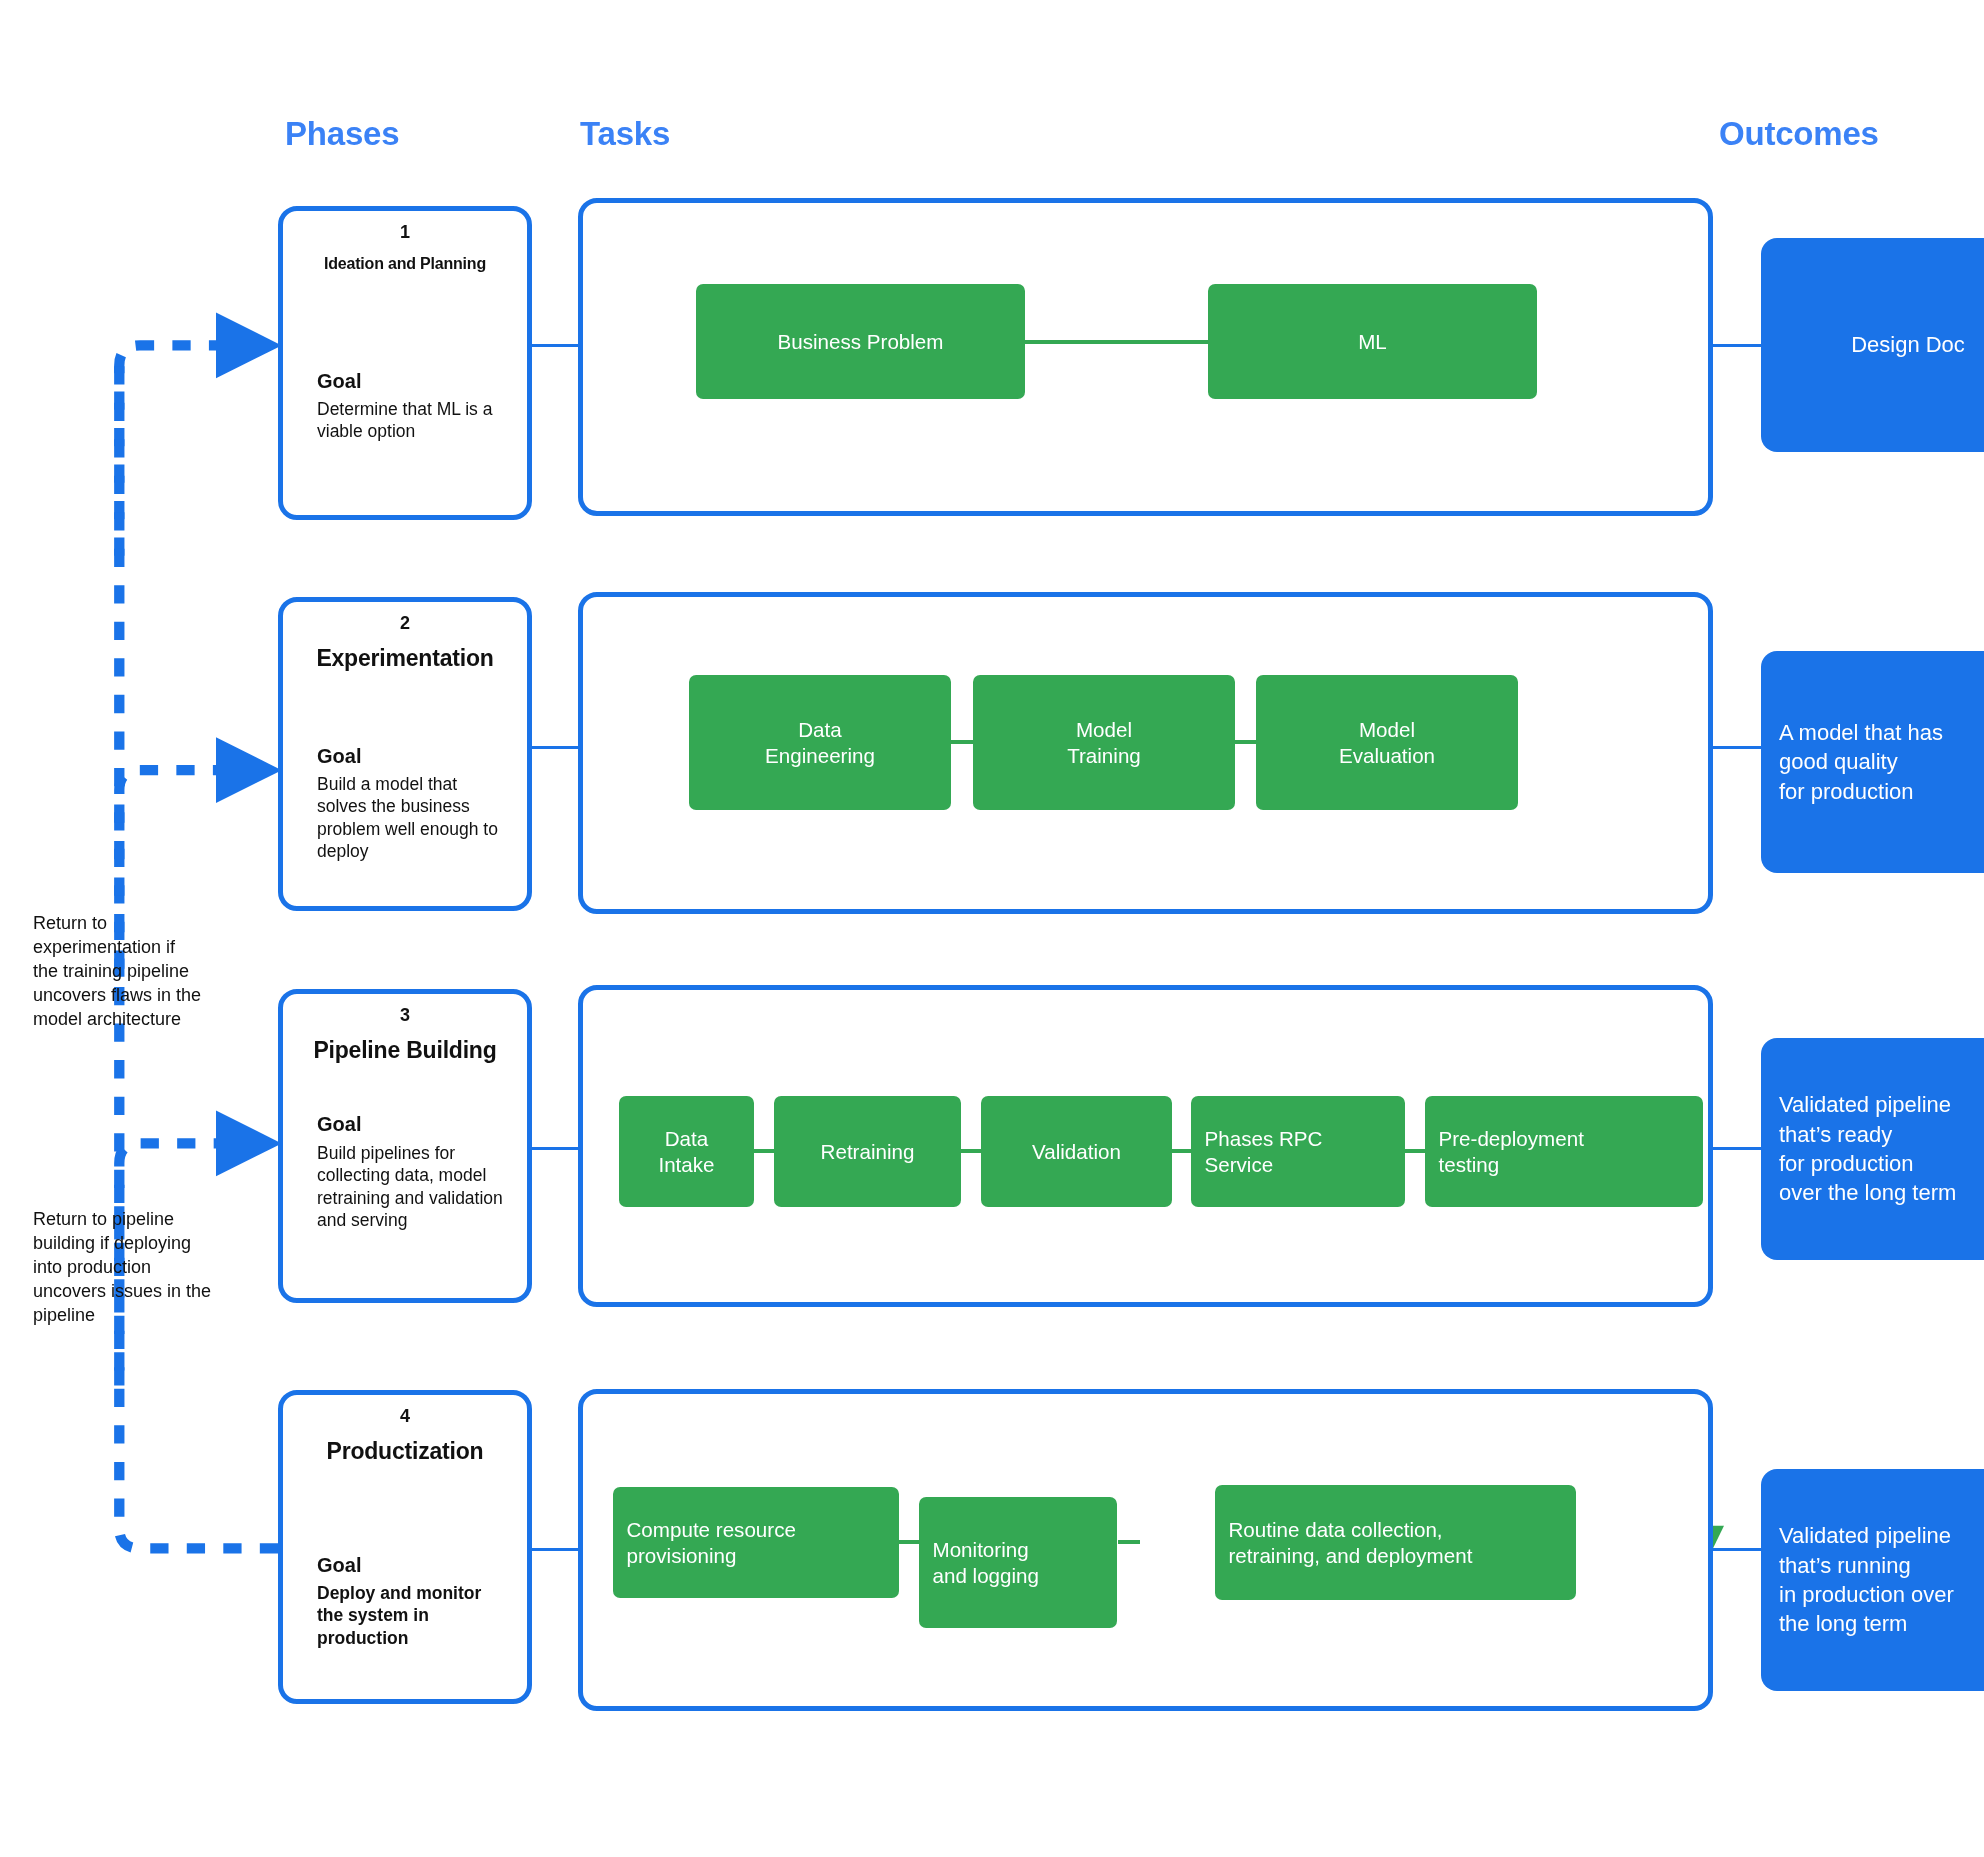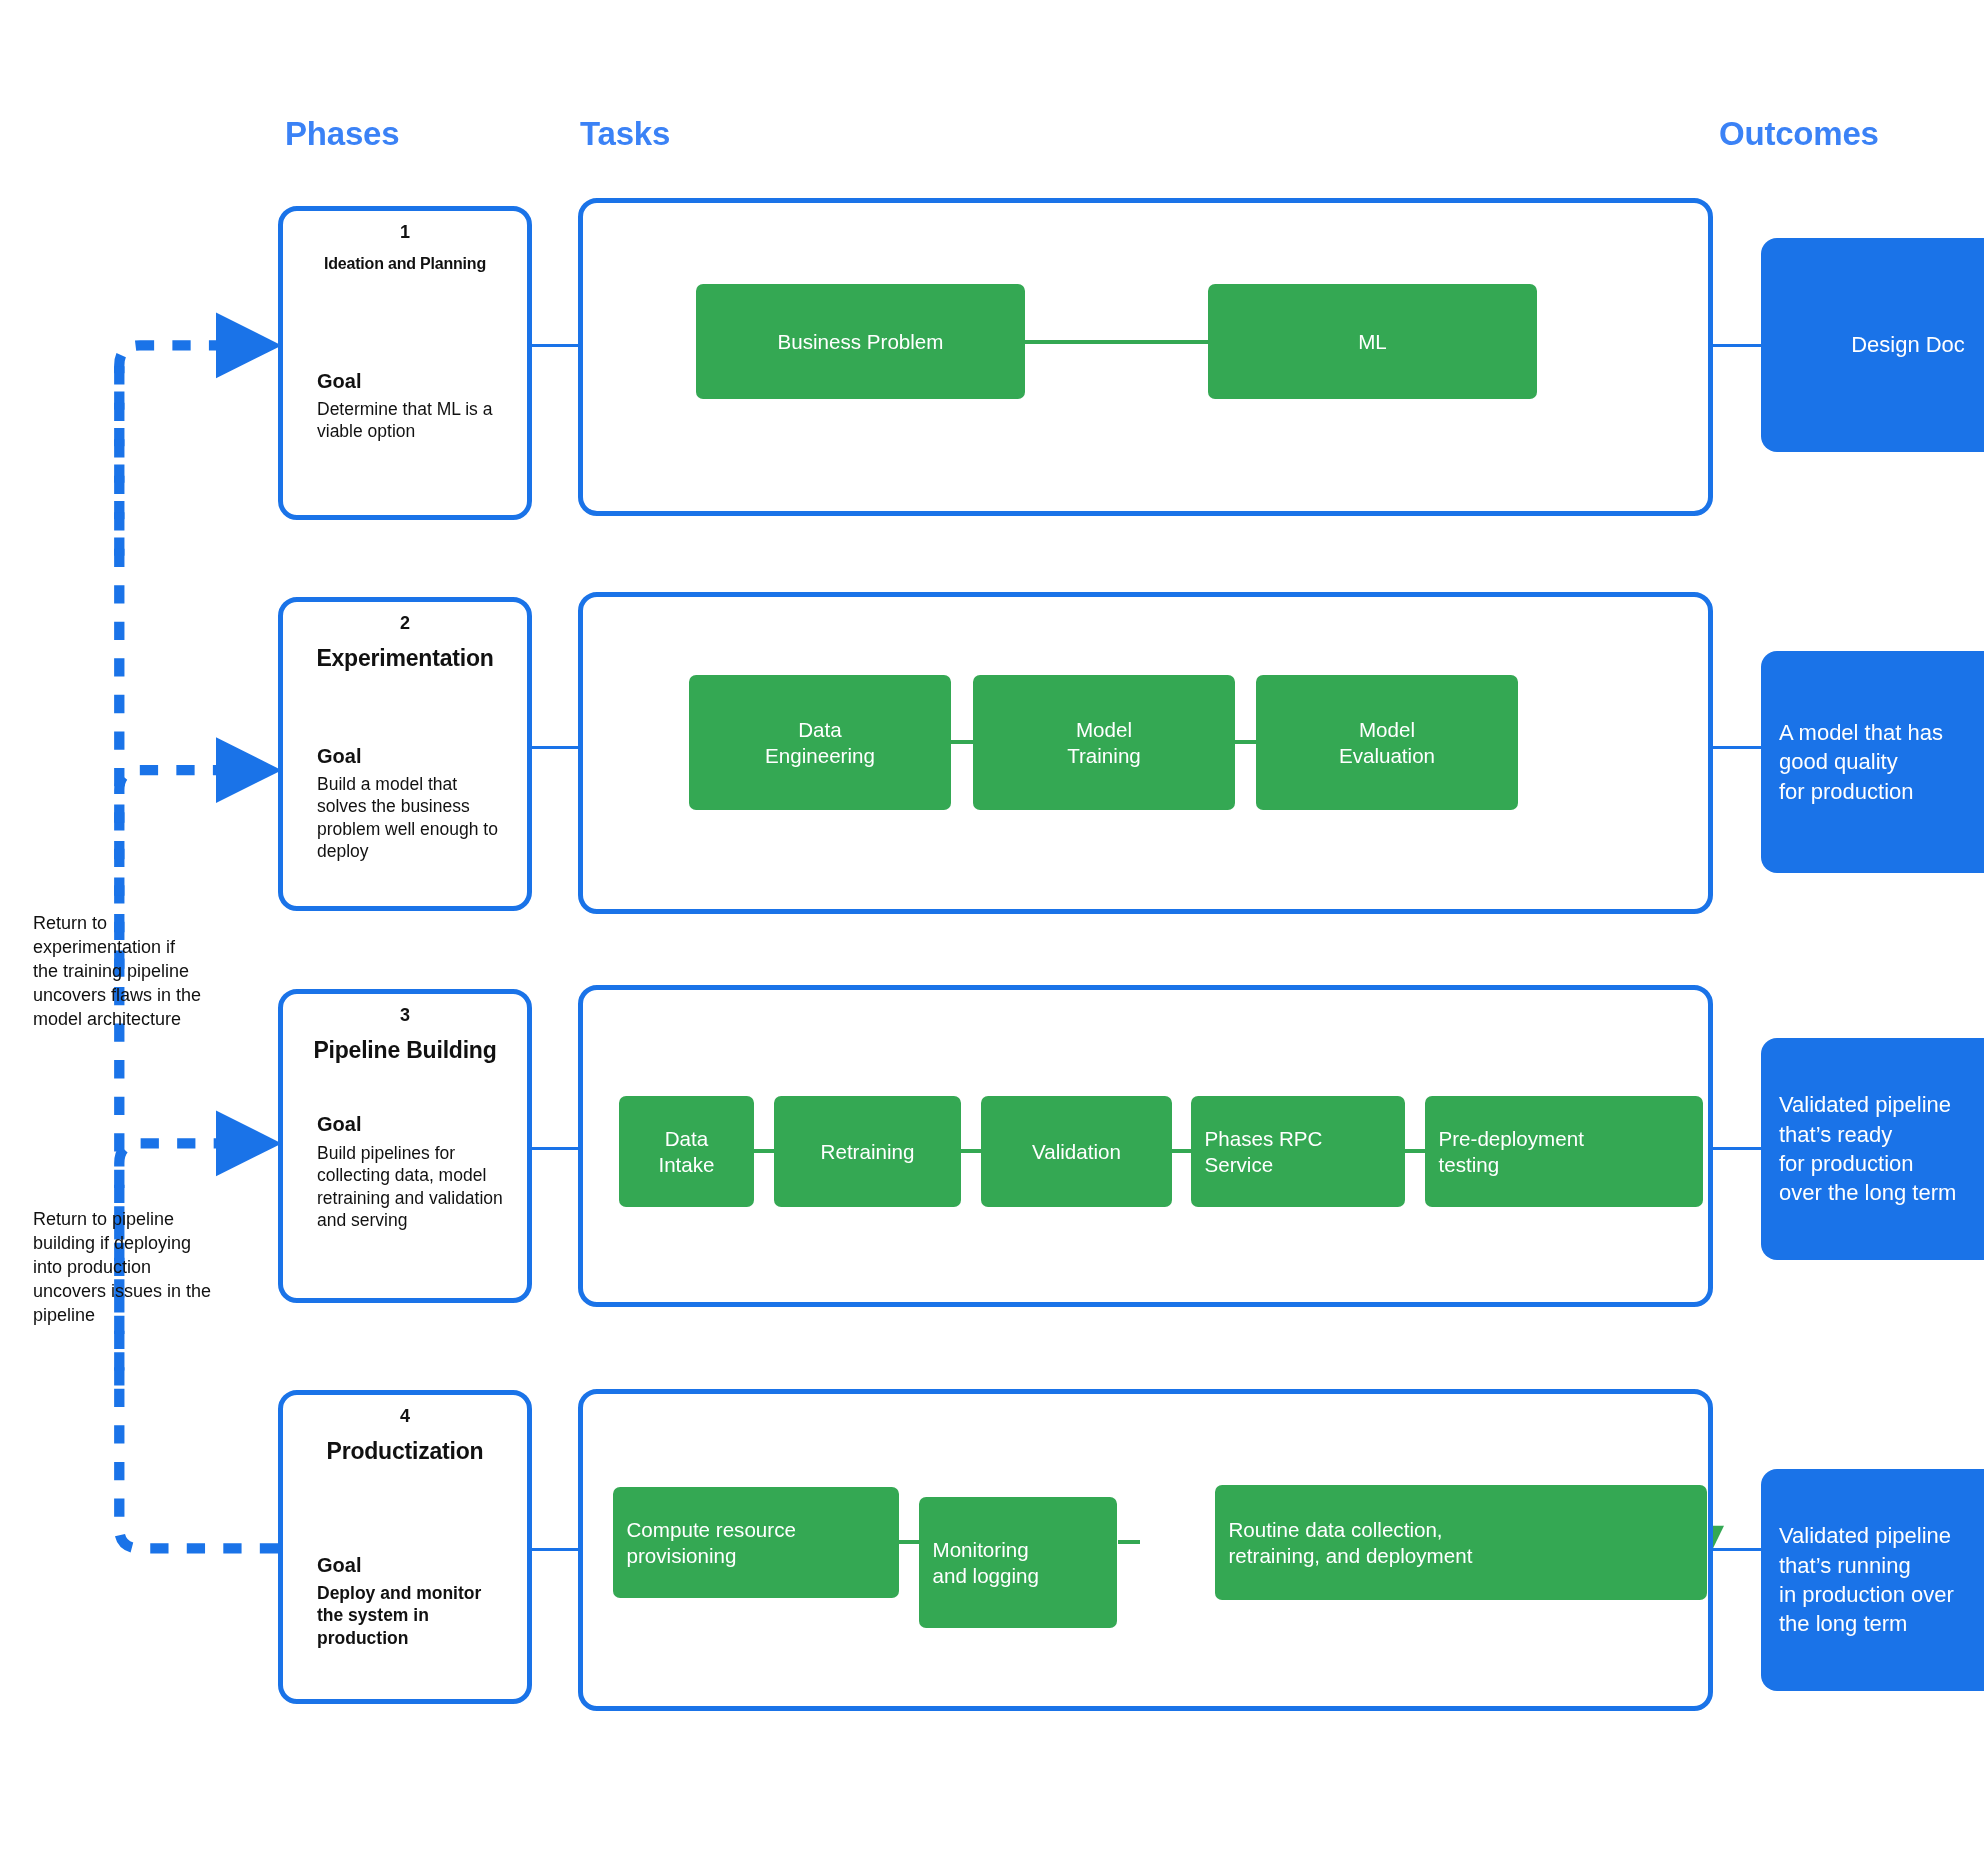--- a/index.html
+++ b/index.html
@@ -237,21 +237,21 @@
   <div class="bconn" style="left:532px;top:1548px;width:48px;"></div>
 
   <div class="task-card" style="left:578px;top:1389px;width:1135px;height:322px;">
   </div>
   <div class="gbox" style="left:613px;top:1487px;width:286px;height:111px;">Compute  resource
 provisioning</div>
   <div class="gconn" style="left:899px;top:1540px;width:20px;"></div>
   <div class="gbox" style="left:919px;top:1497px;width:198px;height:131px;">Monitoring
 and logging</div>
   <div class="gconn" style="left:1118px;top:1540px;width:22px;"></div>
-  <div class="gbox" style="left:1215px;top:1485px;width:492px;height:115px;">Routine data collection,
+  <div class="gbox" style="left:1215px;top:1485px;width:361px;height:115px;">Routine data collection,
 retraining, and deployment</div>
 
   <div class="bconn" style="left:1713px;top:1548px;width:50px;"></div>
   <div class="obox" style="left:1761px;top:1469px;width:294px;height:222px;">Validated pipeline
 that’s running
 in production over
 the long term</div>
 
   <div class="annot" style="left:33px;top:863px;width:230px;margin-top:48px;">Return to
 experimentation if

